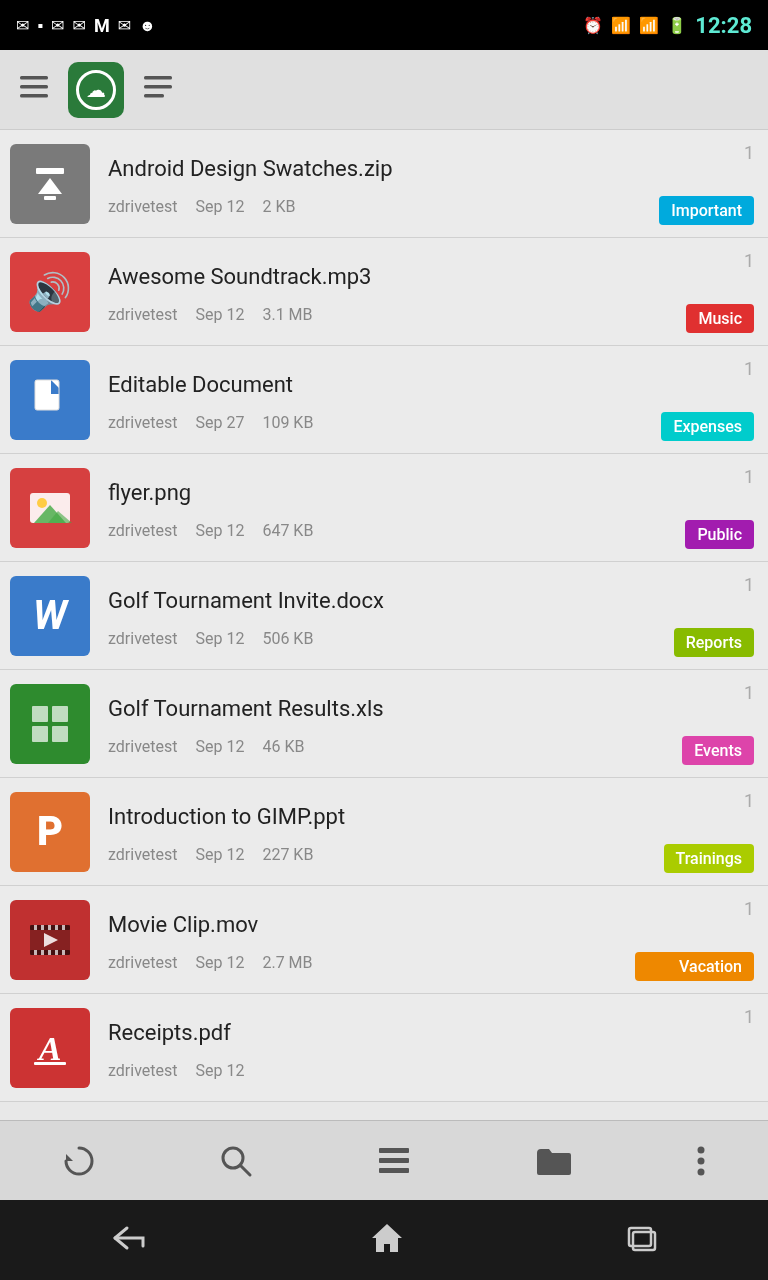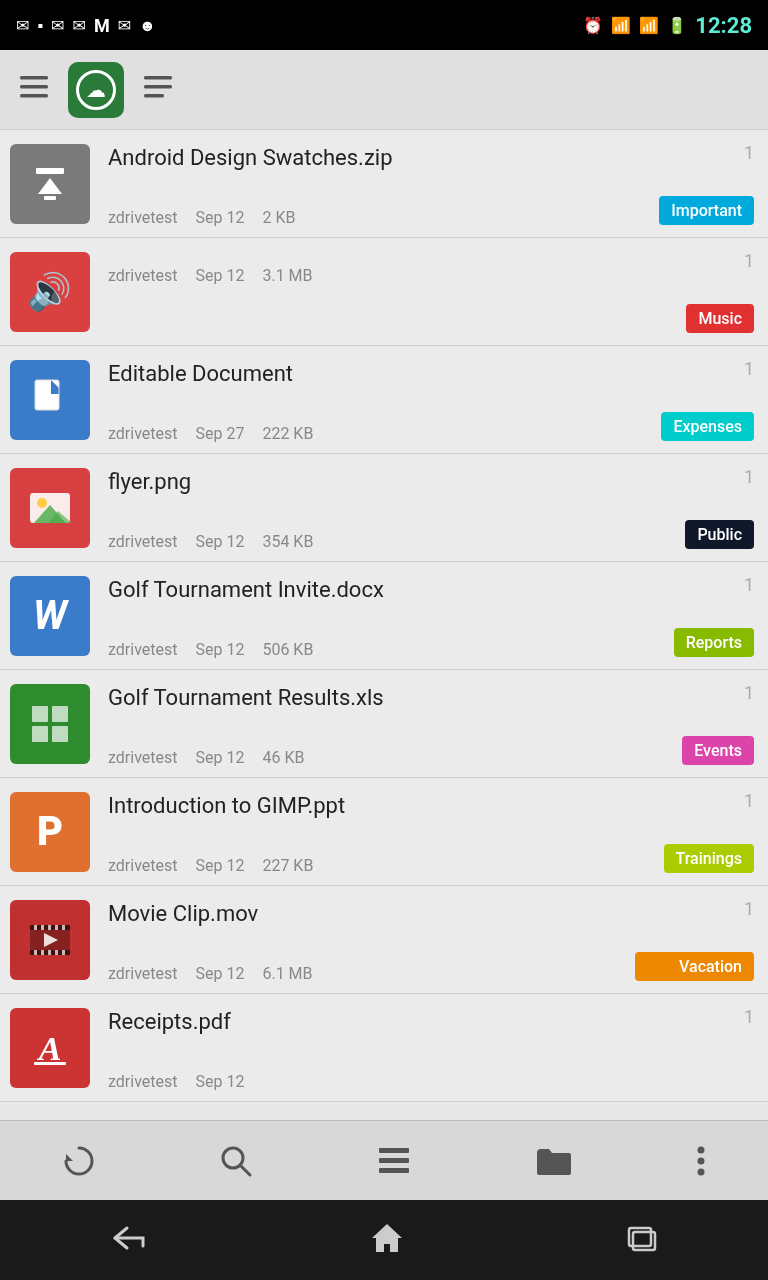--- a/index.html
+++ b/index.html
@@ -150,21 +150,21 @@
     .file-icon-box.excel-green { background: #2e8b2e; }
     .file-icon-box.ppt-orange { background: #e07030; }
     .file-icon-box.movie-dark { background: #c03030; }
     .file-icon-box.pdf-red { background: #cc3333; }
 
     .file-info {
       flex: 1;
       padding: 14px 10px 10px 8px;
       display: flex;
       flex-direction: column;
-      justify-content: space-between;
+      justify-content: center;
     }
 
     .file-name {
       font-size: 22px;
       font-weight: normal;
       color: #222;
       line-height: 1.3;
     }
 
     .file-meta {
@@ -192,21 +192,21 @@
     .file-tag {
       padding: 5px 12px;
       border-radius: 4px;
       font-size: 16px;
       color: white;
       font-weight: 500;
     }
     .tag-important { background: #00aadd; }
     .tag-music { background: #e03030; }
     .tag-expenses { background: #00cccc; }
-    .tag-public { background: #0f172a; }
+    .tag-public { background: #a21caf; }
     .tag-reports { background: #88bb00; }
     .tag-events { background: #dd44aa; }
     .tag-trainings { background: #aacc00; }
     .tag-vacation { background: #ee8800; padding-left: 44px; }
 
     
     .bottom-nav {
       background: #d8d8d8;
       height: 80px;
       display: flex;
@@ -327,20 +327,21 @@
     </div>
   </div>
 
   <div class="file-item">
     <div class="file-icon-area">
       <div class="file-icon-box red">
         <span class="speaker-icon">🔊</span>
       </div>
     </div>
     <div class="file-info">
+      <span class="file-name">Awesome Soundtrack.mp3</span>
       <div class="file-meta">
         <span>zdrivetest</span>
         <span>Sep 12</span>
         <span>3.1 MB</span>
       </div>
     </div>
     <div class="file-right">
       <span class="file-count">1</span>
       <span class="file-tag tag-music">Music</span>
     </div>
@@ -355,21 +356,21 @@
           <polygon points="20,2 34,16 20,16" fill="#3a7bca"></polygon>
           <rect x="4" y="2" width="24" height="30" rx="2" fill="none" stroke="#ddd" stroke-width="1"></rect>
         </svg>
       </div>
     </div>
     <div class="file-info">
       <span class="file-name">Editable Document</span>
       <div class="file-meta">
         <span>zdrivetest</span>
         <span>Sep 27</span>
-        <span>222 KB</span>
+        <span>109 KB</span>
       </div>
     </div>
     <div class="file-right">
       <span class="file-count">1</span>
       <span class="file-tag tag-expenses">Expenses</span>
     </div>
   </div>
 
   <div class="file-item">
     <div class="file-icon-area">
@@ -380,21 +381,21 @@
           <polygon points="6,34 22,16 38,34" fill="#44aa44" opacity="0.8"></polygon>
           <polygon points="20,34 30,22 44,34" fill="#44aa44" opacity="0.6"></polygon>
         </svg>
       </div>
     </div>
     <div class="file-info">
       <span class="file-name">flyer.png</span>
       <div class="file-meta">
         <span>zdrivetest</span>
         <span>Sep 12</span>
-        <span>354 KB</span>
+        <span>647 KB</span>
       </div>
     </div>
     <div class="file-right">
       <span class="file-count">1</span>
       <span class="file-tag tag-public">Public</span>
     </div>
   </div>
 
   <div class="file-item">
     <div class="file-icon-area">
@@ -480,21 +481,21 @@
           <rect x="34" y="29" width="3" height="5" fill="white" opacity="0.7"></rect>
           <polygon points="16,12 16,26 30,19" fill="white" opacity="0.85"></polygon>
         </svg>
       </div>
     </div>
     <div class="file-info">
       <span class="file-name">Movie Clip.mov</span>
       <div class="file-meta">
         <span>zdrivetest</span>
         <span>Sep 12</span>
-        <span>6.1 MB</span>
+        <span>2.7 MB</span>
       </div>
     </div>
     <div class="file-right">
       <span class="file-count">1</span>
       <span class="file-tag tag-vacation">Vacation</span>
     </div>
   </div>
 
   <div class="file-item">
     <div class="file-icon-area">

